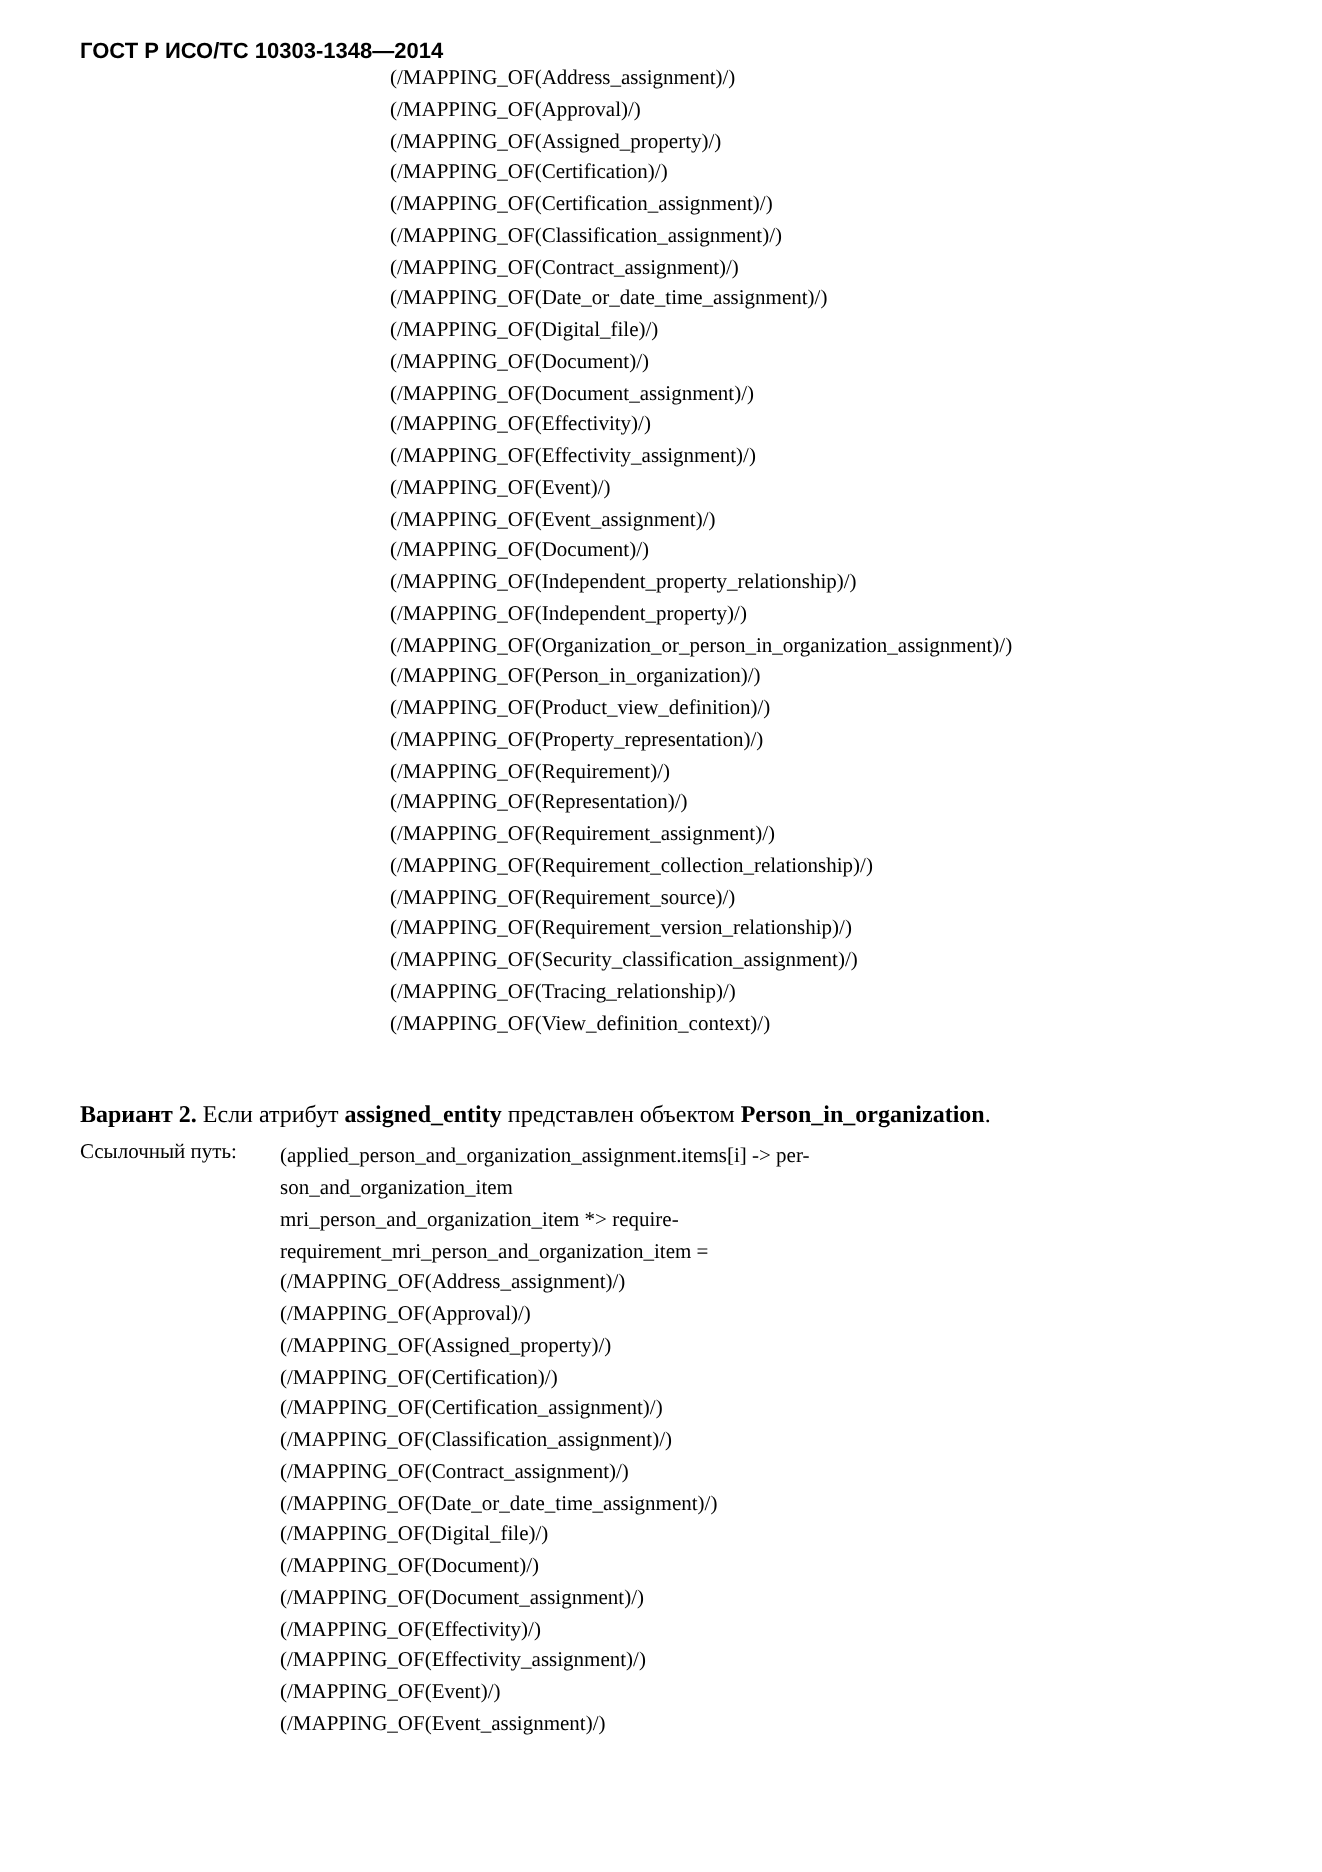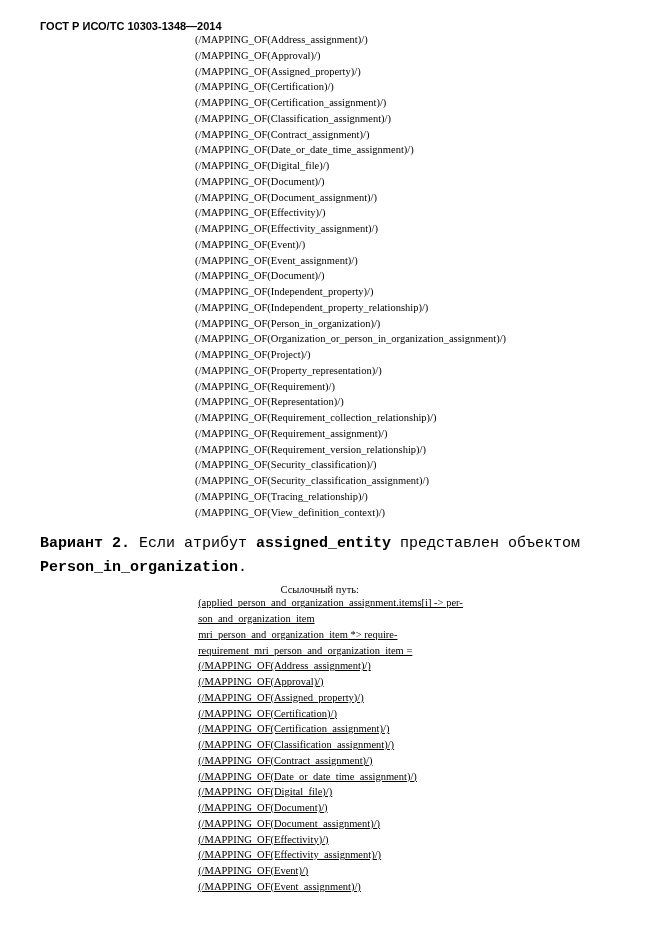--- a/index.html
+++ b/index.html
@@ -26,45 +26,42 @@
     .content-block {
       margin-left: 155px;
       font-size: 10.5px;
       line-height: 1.5;
     }
     .line {
       display: block;
       white-space: nowrap;
     }
     .variant-block {
-      margin-top: 12px;
-      font-size: 15px;
+      margin-top: 28px;
+      font-size: 12px;
       line-height: 1.6;
-      font-family: Liberation Mono, monospace;
     }
     .bold {
       font-weight: bold;
     }
     .ref-block {
       margin-top: 4px;
       display: flex;
-      flex-direction: column;
-      align-items: center;
+      align-items: flex-start;
     }
     .ref-label {
       min-width: 100px;
       font-size: 10.5px;
       white-space: nowrap;
       padding-top: 0;
     }
     .ref-content {
       flex: 1;
       font-size: 10.5px;
       line-height: 1.5;
-      text-decoration: underline;
     }
   </style>
 </head>
 <body>
 
 <div>
   <span class="header">ГОСТ Р ИСО/ТС 10303-1348—2014</span>
 </div>
 
 <div class="content-block">
@@ -78,32 +75,32 @@
     <span class="line">(/MAPPING_OF(Contract_assignment)/)</span>
     <span class="line">(/MAPPING_OF(Date_or_date_time_assignment)/)</span>
     <span class="line">(/MAPPING_OF(Digital_file)/)</span>
     <span class="line">(/MAPPING_OF(Document)/)</span>
     <span class="line">(/MAPPING_OF(Document_assignment)/)</span>
     <span class="line">(/MAPPING_OF(Effectivity)/)</span>
     <span class="line">(/MAPPING_OF(Effectivity_assignment)/)</span>
     <span class="line">(/MAPPING_OF(Event)/)</span>
     <span class="line">(/MAPPING_OF(Event_assignment)/)</span>
     <span class="line">(/MAPPING_OF(Document)/)</span>
+    <span class="line">(/MAPPING_OF(Independent_property_relationship)/)</span>
     <span class="line">(/MAPPING_OF(Independent_property)/)</span>
-    <span class="line">(/MAPPING_OF(Independent_property_relationship)/)</span>
+    <span class="line">(/MAPPING_OF(Organization_or_person_in_organization_assignment)/)</span>
     <span class="line">(/MAPPING_OF(Person_in_organization)/)</span>
-    <span class="line">(/MAPPING_OF(Organization_or_person_in_organization_assignment)/)</span>
-    <span class="line">(/MAPPING_OF(Project)/)</span>
+    <span class="line">(/MAPPING_OF(Product_view_definition)/)</span>
     <span class="line">(/MAPPING_OF(Property_representation)/)</span>
     <span class="line">(/MAPPING_OF(Requirement)/)</span>
     <span class="line">(/MAPPING_OF(Representation)/)</span>
+    <span class="line">(/MAPPING_OF(Requirement_assignment)/)</span>
     <span class="line">(/MAPPING_OF(Requirement_collection_relationship)/)</span>
-    <span class="line">(/MAPPING_OF(Requirement_assignment)/)</span>
+    <span class="line">(/MAPPING_OF(Requirement_source)/)</span>
     <span class="line">(/MAPPING_OF(Requirement_version_relationship)/)</span>
-    <span class="line">(/MAPPING_OF(Security_classification)/)</span>
     <span class="line">(/MAPPING_OF(Security_classification_assignment)/)</span>
     <span class="line">(/MAPPING_OF(Tracing_relationship)/)</span>
     <span class="line">(/MAPPING_OF(View_definition_context)/)</span>
   </div>
 
 <div class="variant-block">
   <span>
     <span class="bold">Вариант 2.</span><span> Если атрибут </span><span class="bold">assigned_entity</span><span> представлен объектом </span><span class="bold">Person_in_organization</span><span>.</span>
   </span>
 </div>

